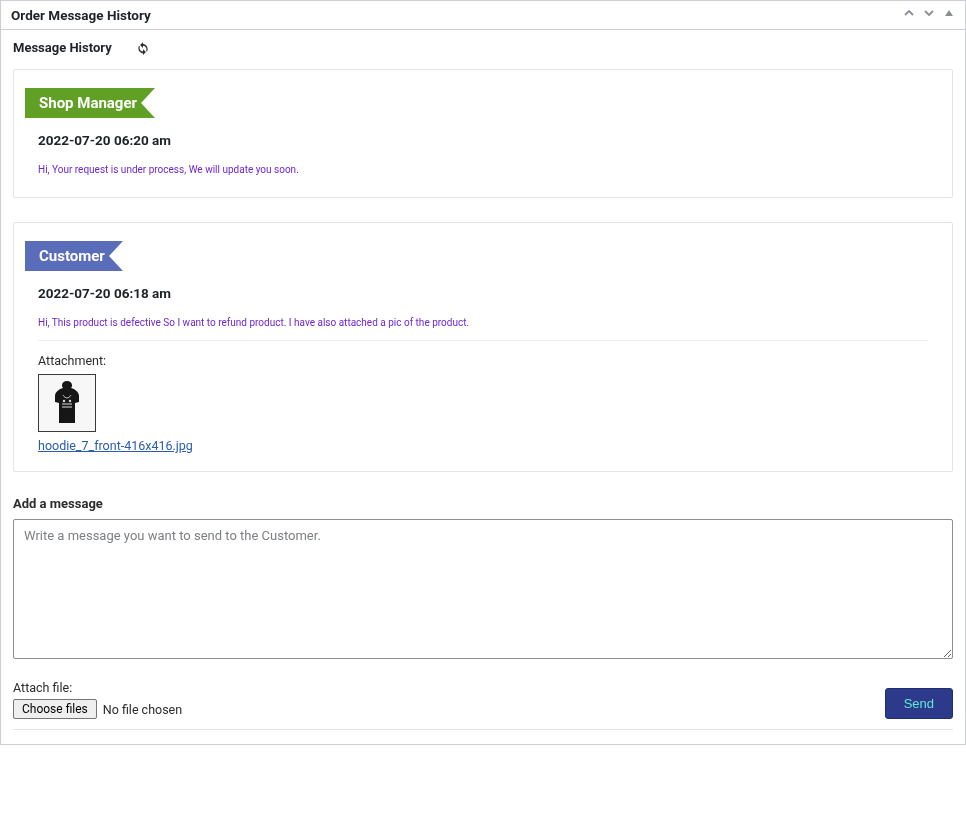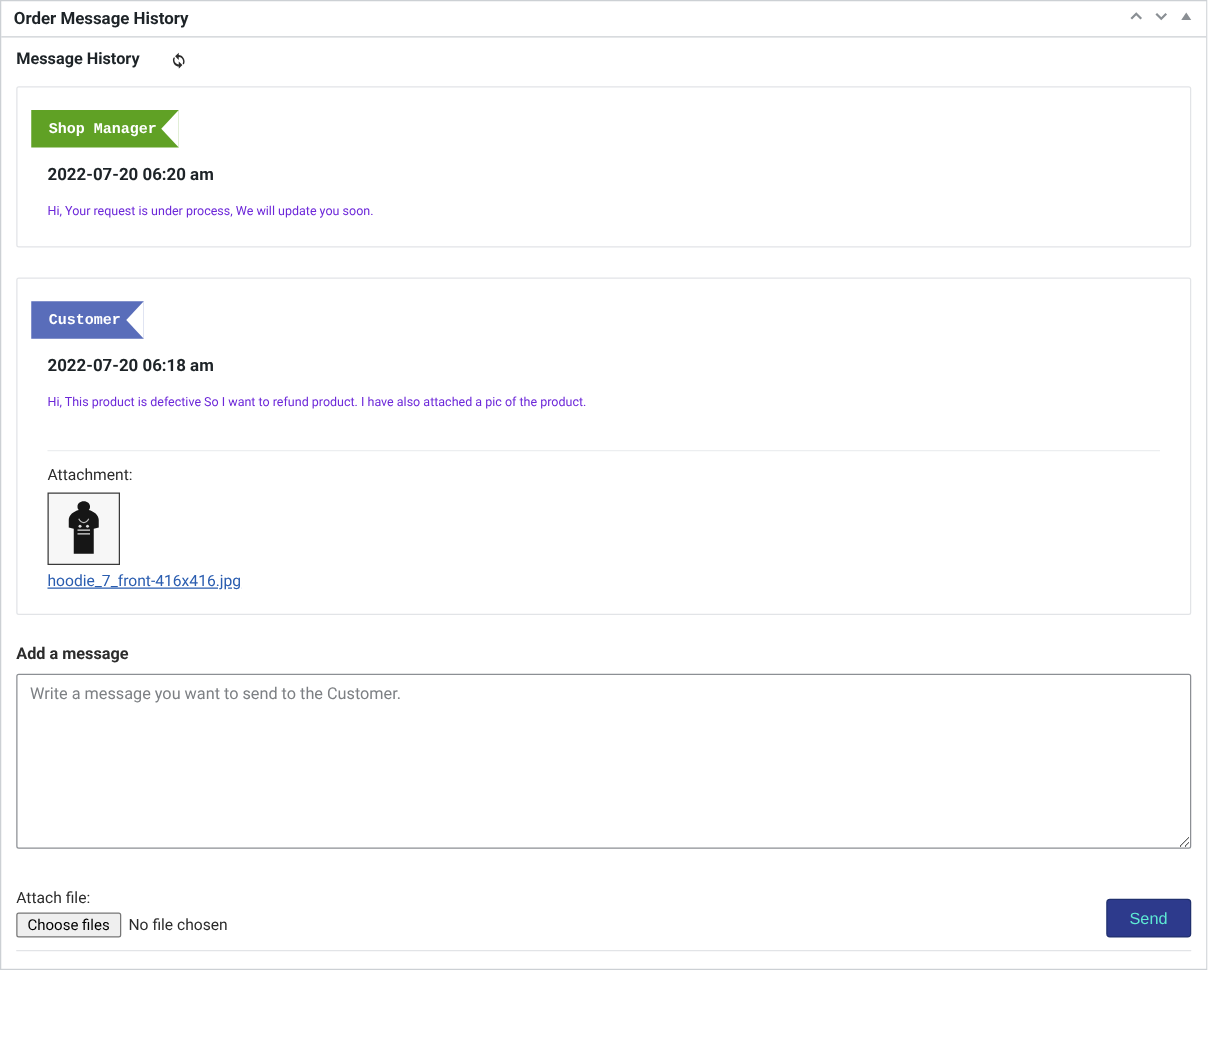--- a/index.html
+++ b/index.html
@@ -71,23 +71,22 @@
     margin-top: 18px;
   }
   .ribbon2 {
     position: absolute;
     left: 11px;
     top: 0;
     height: 30px;
     line-height: 30px;
     color: #fff;
     font-weight: 700;
-    font-size: 12px;
+    font-size: 15px;
     padding: 0 18px 0 14px;
-    font-family: Liberation Mono, monospace;
   }
   .ribbon2::after {
     content: "";
     position: absolute;
     right: 0;
     top: 0;
     width: 0;
     height: 0;
     border-top: 15px solid transparent;
     border-bottom: 15px solid transparent;
@@ -104,21 +103,21 @@
     font-size: 13.5px;
     color: #1d2327;
     margin-bottom: 16px;
   }
   .msg-body {
     font-size: 10px;
     color: #6d28d9;
     margin-bottom: 4px;
   }
   .attach-section {
-    margin: 32px 24px 0;
+    margin: 12px 24px 0;
     border-top: 1px solid #eceef0;
     padding-top: 12px;
   }
   .attach-label {
     font-size: 12.5px;
     color: #2c2c2c;
     margin-bottom: 6px;
   }
   .attach-thumb {
     width: 58px;
@@ -155,21 +154,21 @@
     font-family: inherit;
     font-size: 13px;
     color: #2c2c2c;
   }
   textarea.msg-input::placeholder { color: #7d8084; }
 
   .footer-row {
     display: flex;
     justify-content: space-between;
     align-items: flex-end;
-    margin-top: 28px;
+    margin-top: 18px;
     border-bottom: 1px solid #e2e4e7;
     padding-bottom: 10px;
   }
   .attach-file-label {
     font-size: 12.5px;
     margin-bottom: 4px;
   }
   .file-row { display: flex; align-items: center; gap: 6px; justify-content: space-between; }
   .choose-btn {
     font-family: inherit;

